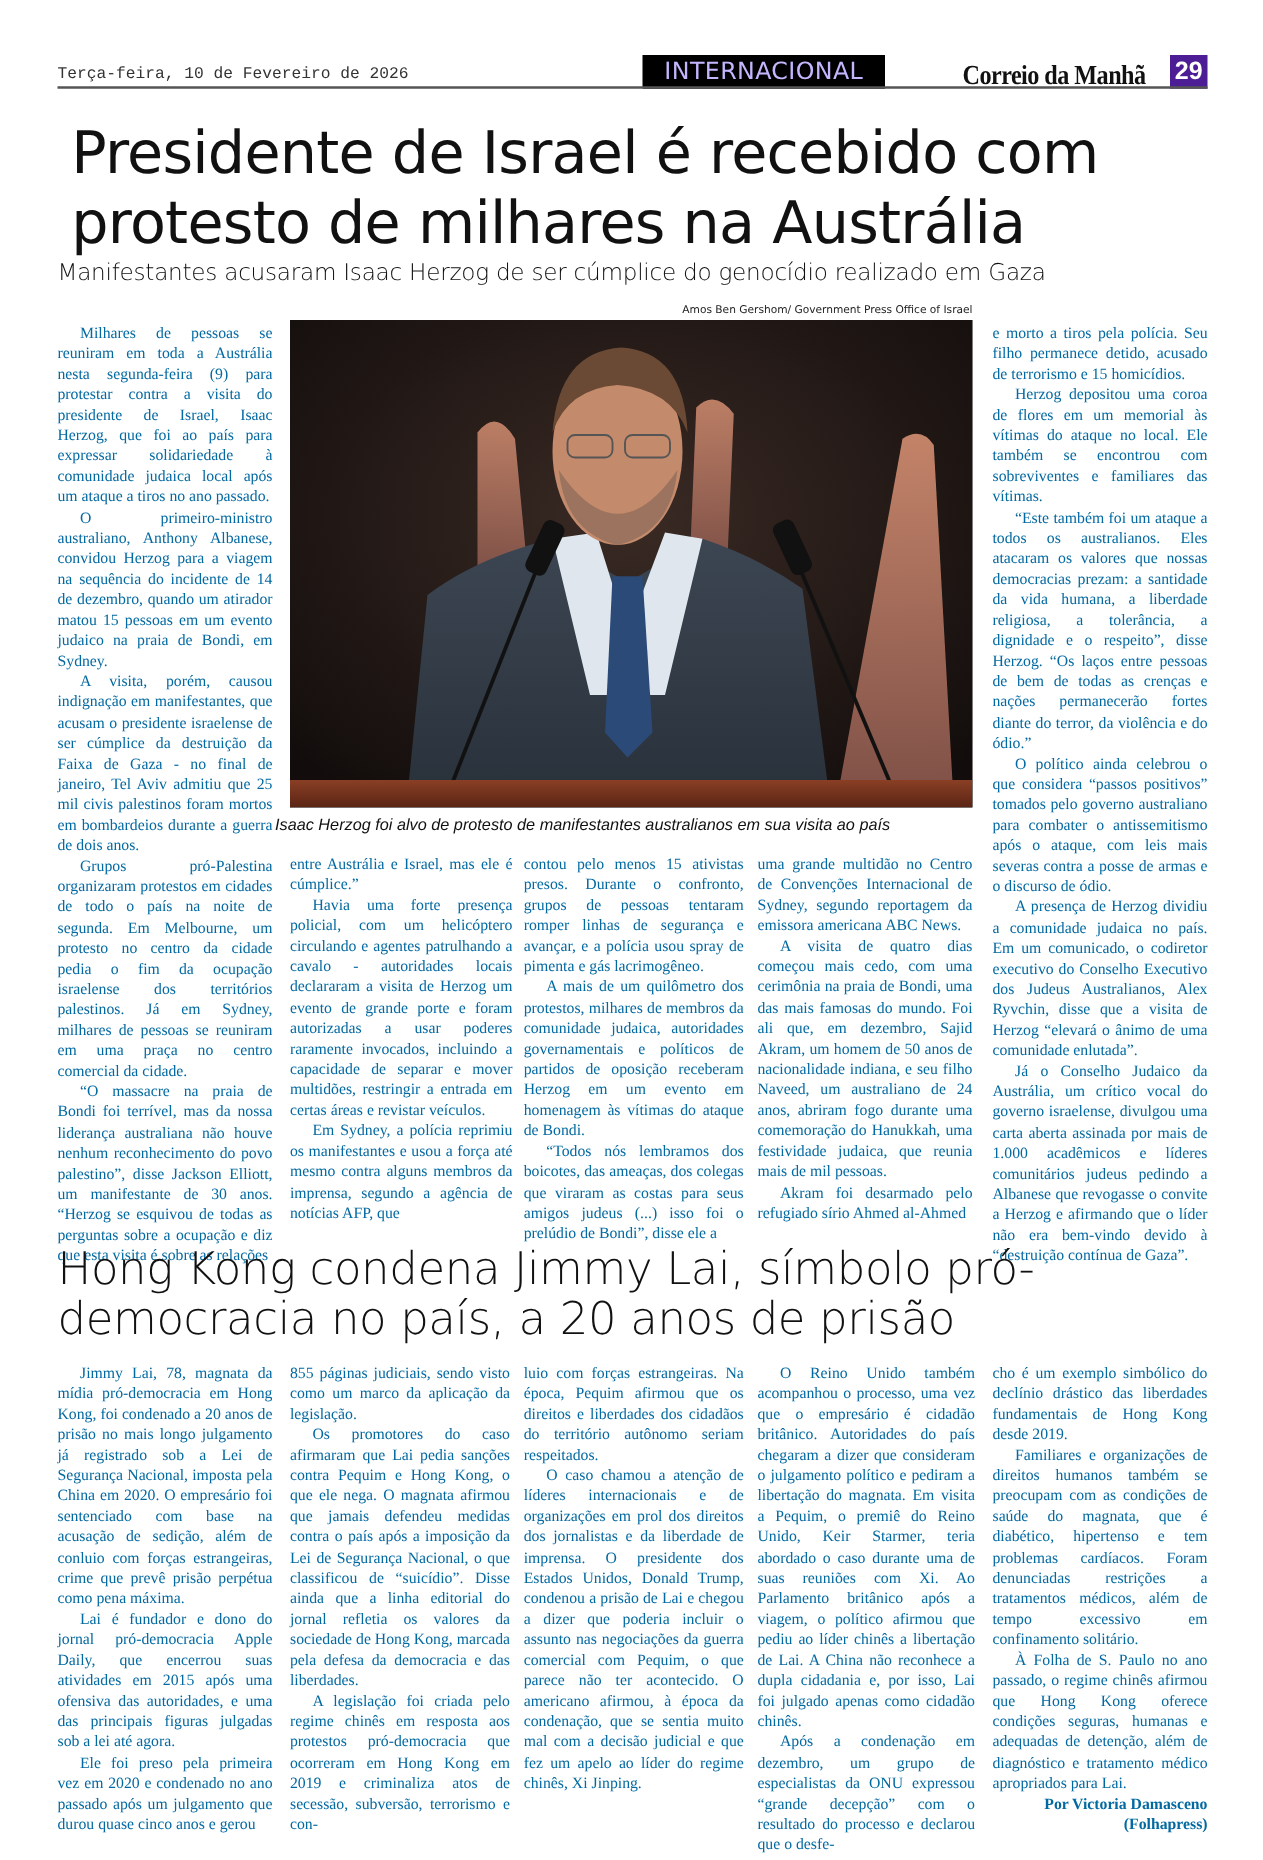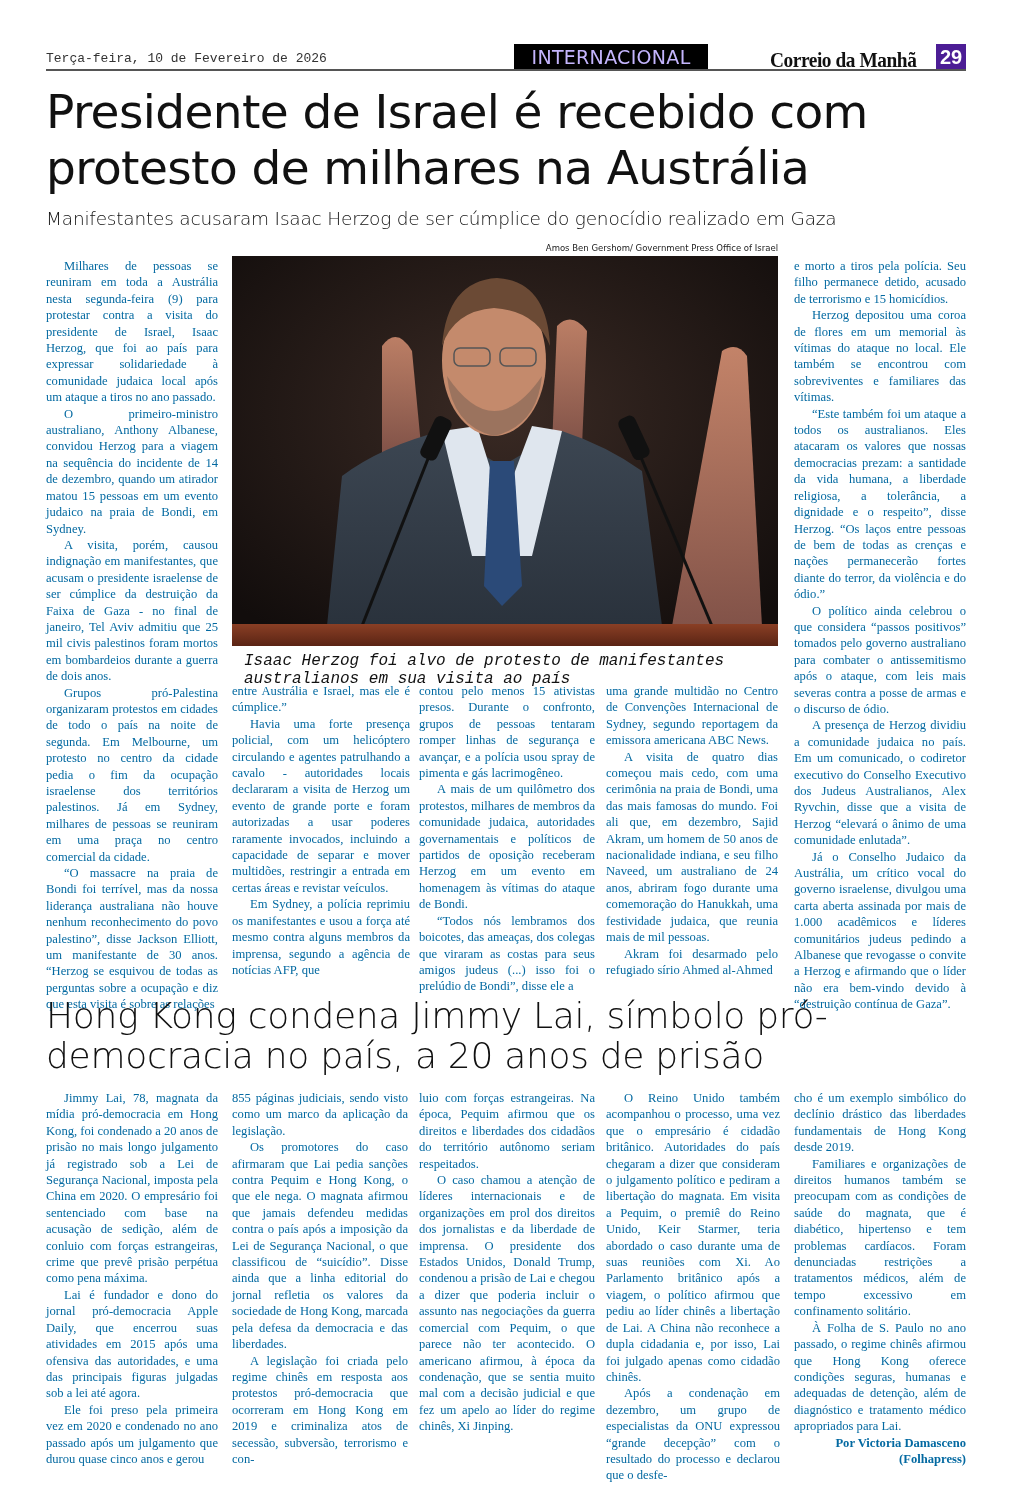--- a/index.html
+++ b/index.html
@@ -7,27 +7,27 @@
 
   
   .header { position: absolute; left: 46px; top: 44px; width: 920px; height: 28px; }
   .date { position: absolute; left: 0; top: 7px; font-family: Liberation Mono, monospace; font-size: 13px; color: #333; }
   .rule { position: absolute; left: 0; top: 25px; width: 920px; height: 2px; background: #555; }
   .section { position: absolute; left: 468px; top: 0; width: 194px; height: 27px; background: #000; color: #c4b5fd; font-family: "DejaVu Sans", sans-serif; font-size: 19px; text-align: center; line-height: 27px; letter-spacing: 0.3px; }
   .brand { position: absolute; left: 724px; top: 3px; font-family: "Liberation Serif", serif; font-weight: bold; font-size: 22px; letter-spacing: -0.5px; transform: scaleX(0.88); transform-origin: left; white-space: nowrap; }
   .pageno { position: absolute; left: 890px; top: 0; width: 30px; height: 27px; background: #4c1d95; color: #fff; font-family: "Liberation Sans", sans-serif; font-weight: bold; font-size: 20px; line-height: 27px; text-align: center; }
 
   
-  .h1 { position: absolute; left: 46px; top: 84px; width: 940px; font-family: "DejaVu Sans", sans-serif; font-size: 47px; line-height: 56px; font-weight: 500; letter-spacing: -0.6px; margin: 0; }
+  .h1 { position: absolute; left: 46px; top: 84px; width: 940px; font-family: "DejaVu Sans", sans-serif; font-size: 47px; line-height: 56px; font-weight: 500; letter-spacing: -0.6px; margin: 11px; }
   .sub1 { position: absolute; left: 46px; top: 208px; font-family: "DejaVu Sans", sans-serif; font-size: 18.5px; color: #111; letter-spacing: -0.2px; font-weight: 300; }
 
   
   .credit { position: absolute; left: 232px; top: 243px; width: 546px; text-align: right; font-family: "DejaVu Sans", sans-serif; font-size: 8.5px; color: #222; }
   .photo { position: absolute; left: 232px; top: 256px; width: 546px; height: 390px; overflow: hidden; background: #1d1614; }
-  .caption { position: absolute; left: 244px; top: 652px; width: 560px; font-family: Liberation Mono, monospace; font-style: italic; font-size: 16px; color: #111; }
+  .caption { position: absolute; left: 220px; top: 652px; width: 560px; font-family: Liberation Sans, sans-serif; font-style: italic; font-size: 13px; color: #111; }
 
   
   .col { position: absolute; font-family: Liberation Serif, serif; font-size: 12.6px; line-height: 16.4px; text-align: justify; hyphens: auto; color: #0369a1; }
   .col p { margin: 0; text-indent: 18px; }
   .col p.noindent { text-indent: 0; }
   .byline { text-align: right; font-weight: bold; text-indent: 0 !important; }
 
   
   .h2 { position: absolute; left: 46px; top: 996px; width: 940px; font-family: "DejaVu Sans", sans-serif; font-size: 36px; line-height: 40px; font-weight: 300; letter-spacing: -0.3px; margin: 0; }
 </style>

